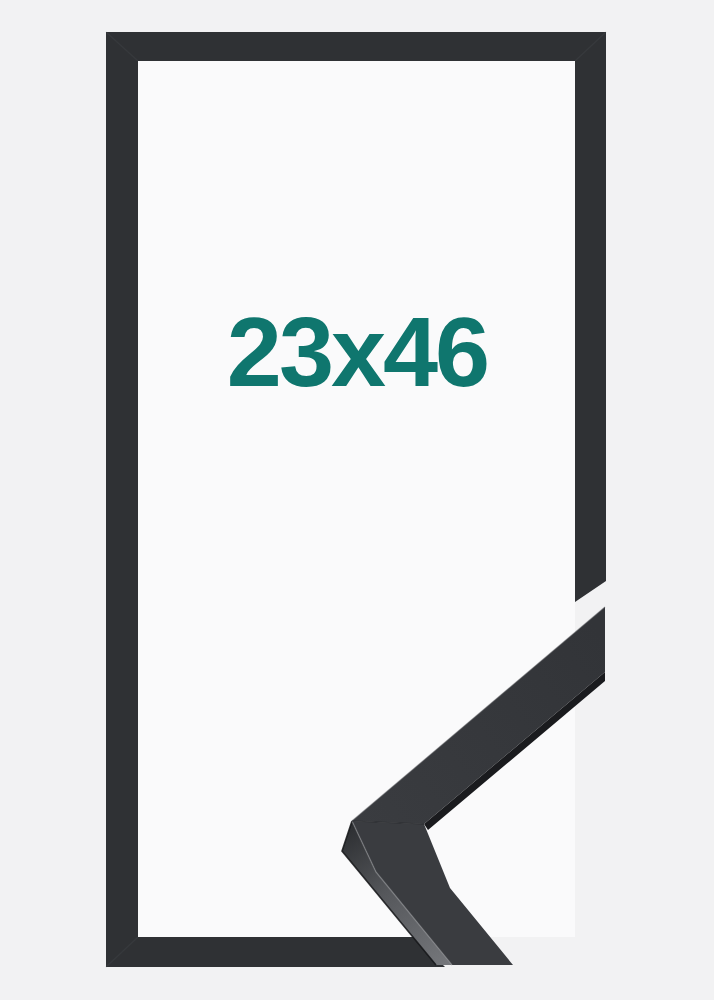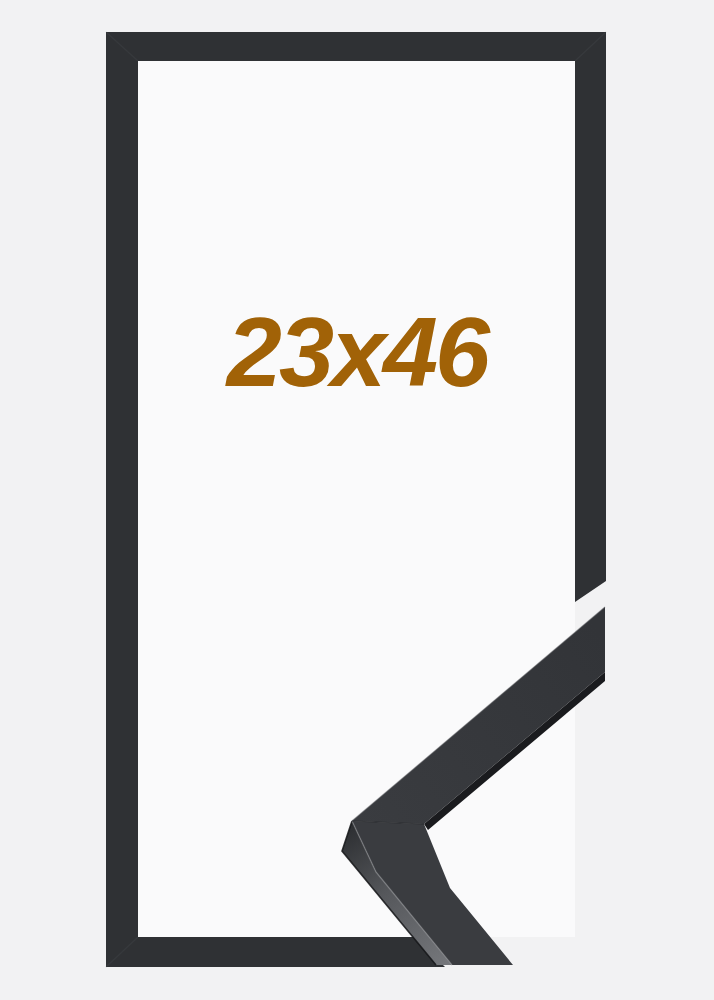--- a/index.html
+++ b/index.html
@@ -79,14 +79,14 @@
       <path d="M352,821 L342,851 L436,965" fill="none" stroke-width="1.6" opacity="0.85" stroke="#141518"></path>
 
       <path d="M352,821 L376,872 L452,965" fill="none" stroke-width="1.4" opacity="0.6" stroke="#85878b"></path>
 
       <line x1="605" y1="607" x2="352" y2="821" stroke-width="1.2" opacity="0.5" stroke="#4b4d51"></line>
 
       <line x1="352" y1="821" x2="424" y2="824" stroke-width="1.2" opacity="0.7" stroke="#222427"></line>
     </g>
   </svg>
 
-  <div class="size-label" style="color: #a16207; font-style: italic;">23x46</div>
+  <div class="size-label" style="color: #0f766e;">23x46</div>
 </div>
 
 </body></html>

